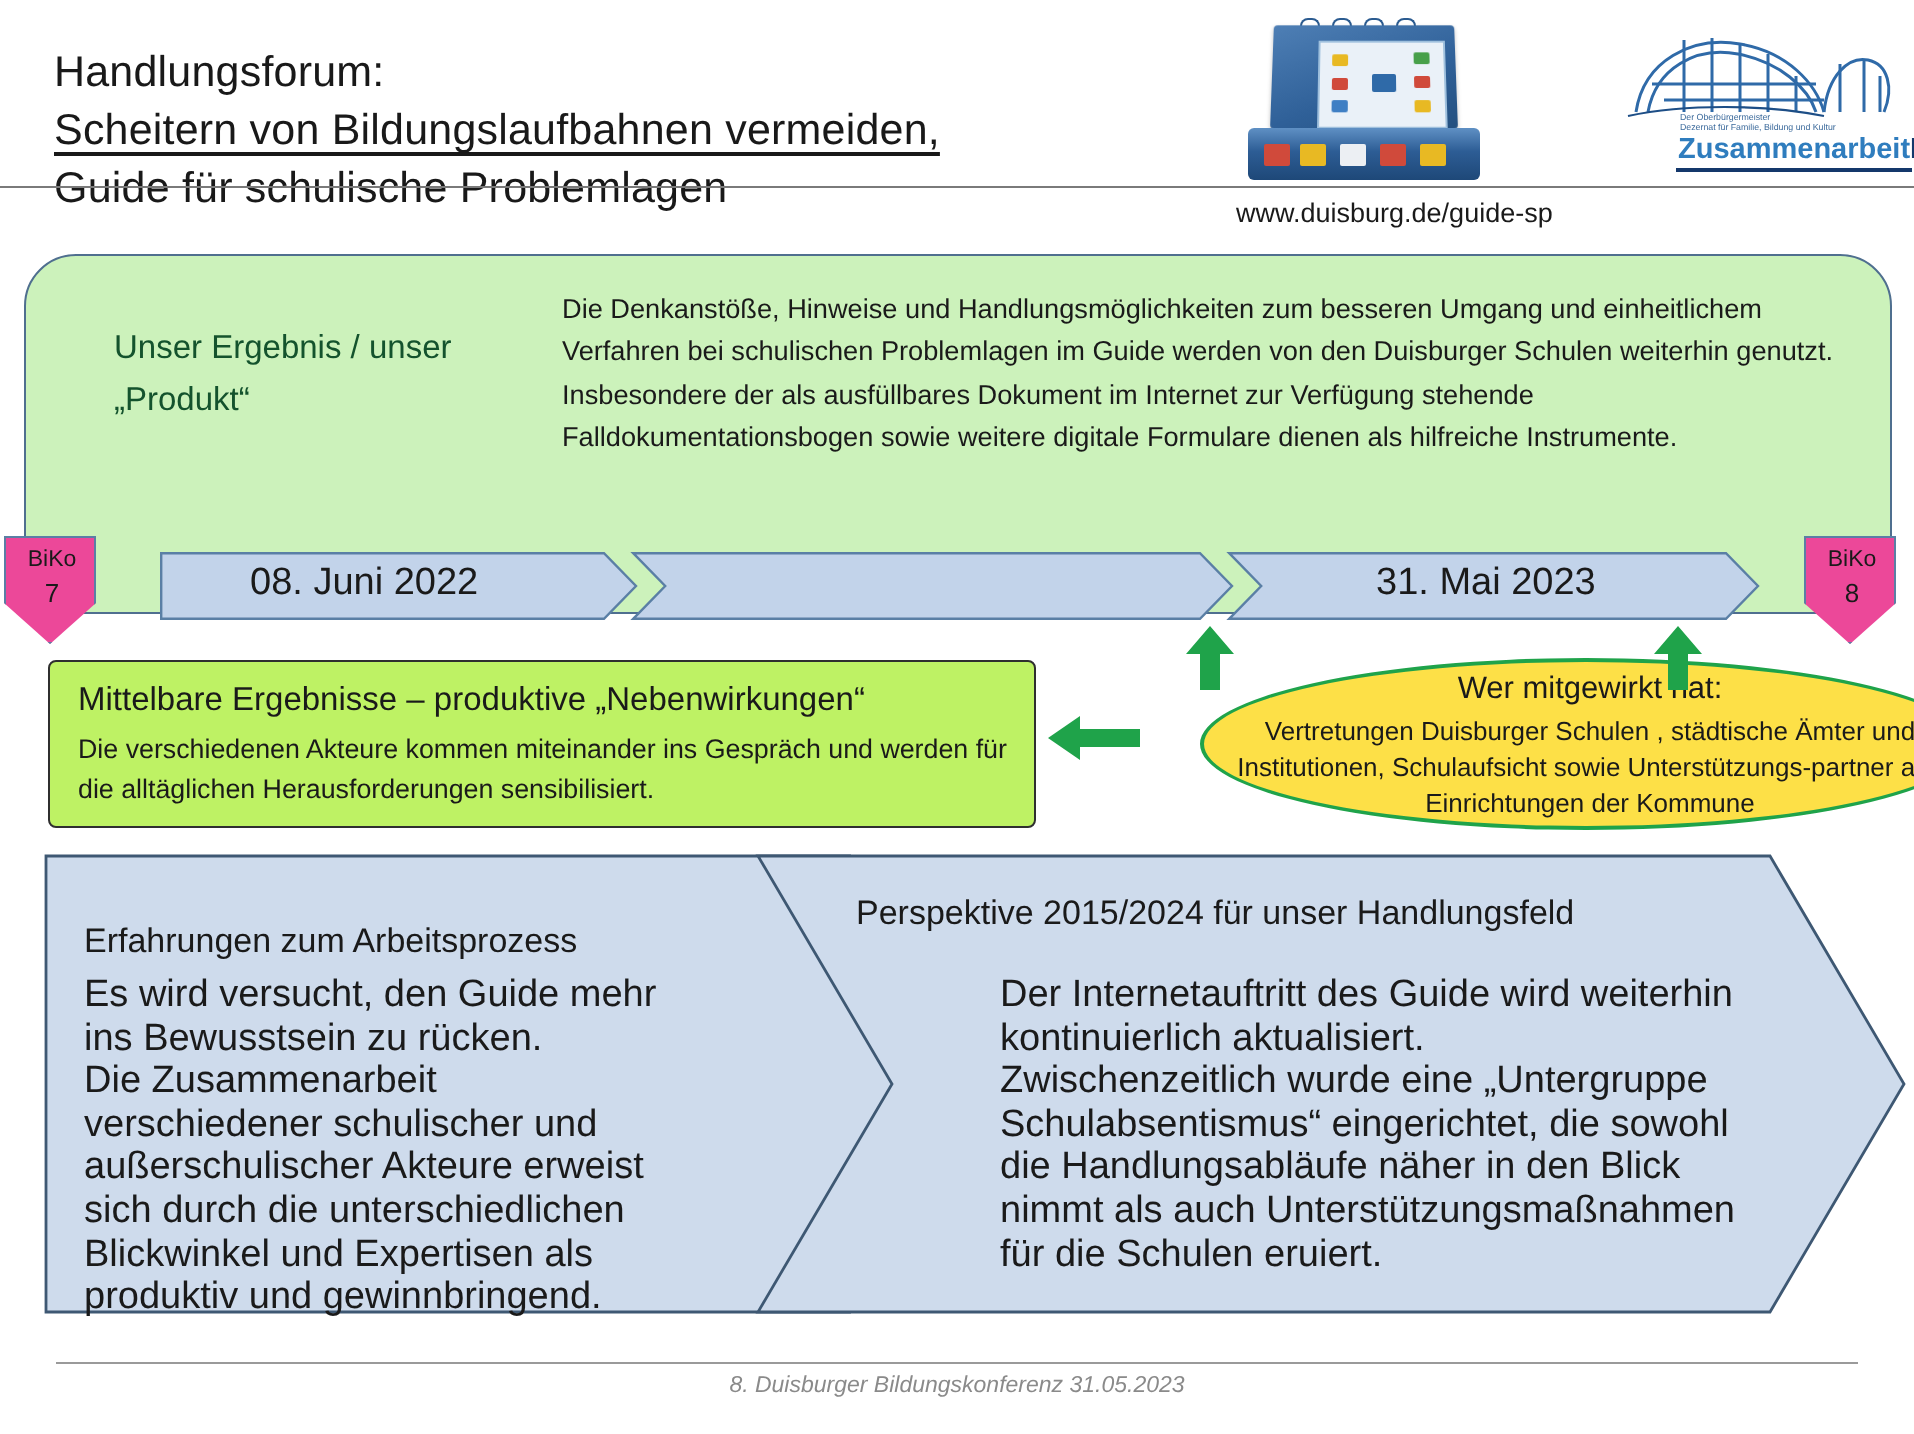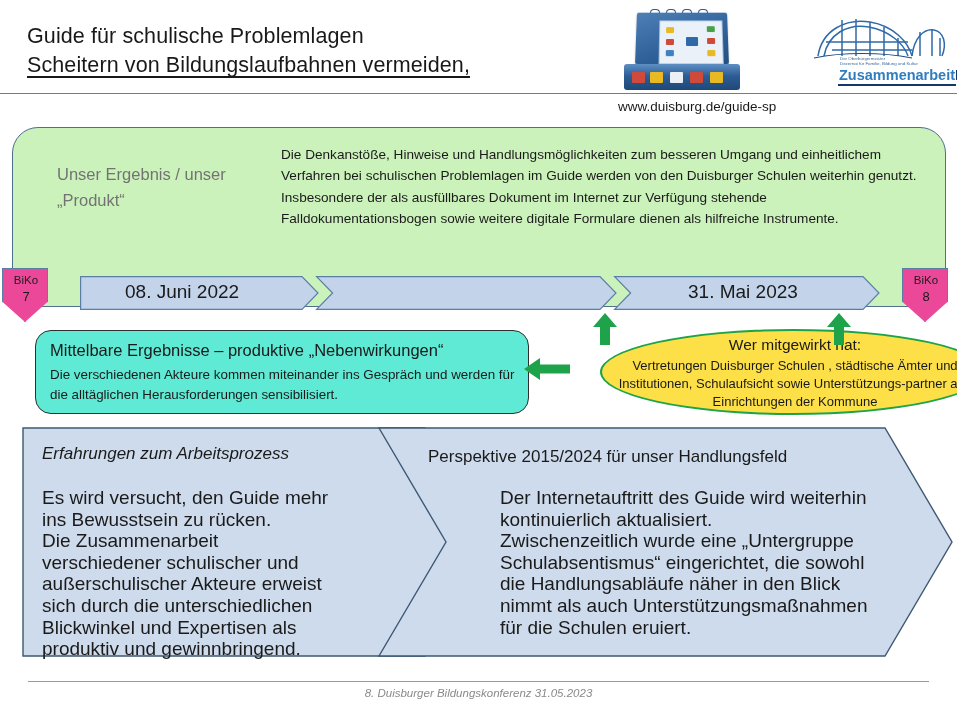--- a/index.html
+++ b/index.html
@@ -75,21 +75,21 @@
   }
 
   
   .green-box{
     position:absolute;left:12px;top:127px;width:934px;height:180px;
     background:#ccf2bb;border:1.6px solid #4f6f8f;border-radius:26px;
     box-sizing:border-box;
   }
   .green-box .gb-left{
     position:absolute;left:44px;top:33px;width:210px;
-    font-size:16.5px;line-height:26px;color:#737373;
+    font-size:16.5px;line-height:26px;color:#14532d;
   }
   .green-box .gb-right{
     position:absolute;left:268px;top:16px;width:640px;
     font-size:13.6px;line-height:21.4px;color:#1a1a1a;
   }
 
   
   .datebar{position:absolute;left:80px;top:276px;width:800px;height:34px;}
   .datebar .edge{position:absolute;left:0;top:0;width:800px;height:34px;}
   .date-label{
@@ -107,22 +107,22 @@
   }
   .biko .bk-t{position:absolute;left:0;top:5px;width:46px;text-align:center;
     font-size:11.5px;color:#1a1a1a;}
   .biko .bk-n{position:absolute;left:0;top:20px;width:46px;text-align:center;
     font-size:13px;color:#1a1a1a;}
   .biko.b7{left:2px;top:268px;}
   .biko.b8{left:902px;top:268px;}
 
   
   .mid-green{
-    position:absolute;left:35px;top:330px;width:494px;height:84px;
-    background:#5eead4;border:1.5px solid #2f2f2f;border-radius:16px;
+    position:absolute;left:24px;top:330px;width:494px;height:84px;
+    background:#bef264;border:1.5px solid #2f2f2f;border-radius:4px;
     box-sizing:border-box;
   }
   .mid-green .mg-title{
     position:absolute;left:14px;top:8px;width:470px;
     font-size:16.5px;line-height:22px;color:#1a1a1a;white-space:nowrap;
   }
   .mid-green .mg-body{
     position:absolute;left:14px;top:34px;width:470px;
     font-size:13.4px;line-height:20px;color:#1a1a1a;
   }
@@ -164,22 +164,23 @@
     position:absolute;left:0;top:687px;width:957px;text-align:center;
     font-size:11.5px;color:#8a8a8a;font-style:italic;
   }
 </style>
 </head>
 <body>
 
 <div class="slide">
 
   <div class="title-block">
+    <div class="title-line">Handlungsforum:</div>
+    <div class="title-line underlined">Scheitern von Bildungslaufbahnen vermeiden,</div>
     <div class="title-line">Guide für schulische Problemlagen</div>
-    <div class="title-line underlined">Scheitern von Bildungslaufbahnen vermeiden,</div>
   </div>
 
   <div class="header-rule"></div>
 
   <div class="logo-flip">
     <div class="clip" style="left:30px;"></div>
     <div class="clip" style="left:46px;"></div>
     <div class="clip" style="left:62px;"></div>
     <div class="clip" style="left:78px;"></div>
     <div class="board">
@@ -279,21 +280,21 @@
       <path d="M13 0 L25 14 L18 14 L18 32 L8 32 L8 14 L1 14 Z" fill="#1fa34a"></path>
     </svg>
   </div>
 
   <div class="bottom">
     <svg width="957" height="240" viewBox="0 0 957 240" style="position:absolute;left:0;top:0;">
       <path d="M23 3 H425 L492 117 L425 231 H23 Z" fill="#cedbec" stroke="#3e5873" stroke-width="1.4"></path>
       <path d="M379 3 H885 L952 117 L885 231 H379 L446 117 Z" fill="#cedbec" stroke="#3e5873" stroke-width="1.4"></path>
     </svg>
 
-    <div class="chev-txt-title" style="left:42px;top:19px;font-style:italic;">Erfahrungen zum Arbeitsprozess</div>
+    <div class="chev-txt-title" style="left:42px;top:36px;">Erfahrungen zum Arbeitsprozess</div>
     <div class="chev-txt-body" style="left:42px;top:62px;width:300px;white-space:pre-line;">Es wird versucht, den Guide mehr ins Bewusstsein zu rücken.
 Die Zusammenarbeit verschiedener schulischer und außerschulischer Akteure erweist sich durch die unterschiedlichen Blickwinkel und Expertisen als produktiv und gewinnbringend.</div>
 
     <div class="chev-txt-title" style="left:428px;top:22px;">Perspektive 2015/2024 für unser Handlungsfeld</div>
     <div class="chev-txt-body" style="left:500px;top:62px;width:390px;white-space:pre-line;">Der Internetauftritt des Guide wird weiterhin kontinuierlich aktualisiert.
 Zwischenzeitlich wurde eine „Untergruppe Schulabsentismus“ eingerichtet, die sowohl die Handlungsabläufe näher in den Blick nimmt als auch Unterstützungsmaßnahmen für die Schulen eruiert.</div>
   </div>
 
   <div class="footer-rule"></div>
   <div class="footer-txt">8. Duisburger Bildungskonferenz 31.05.2023</div>

